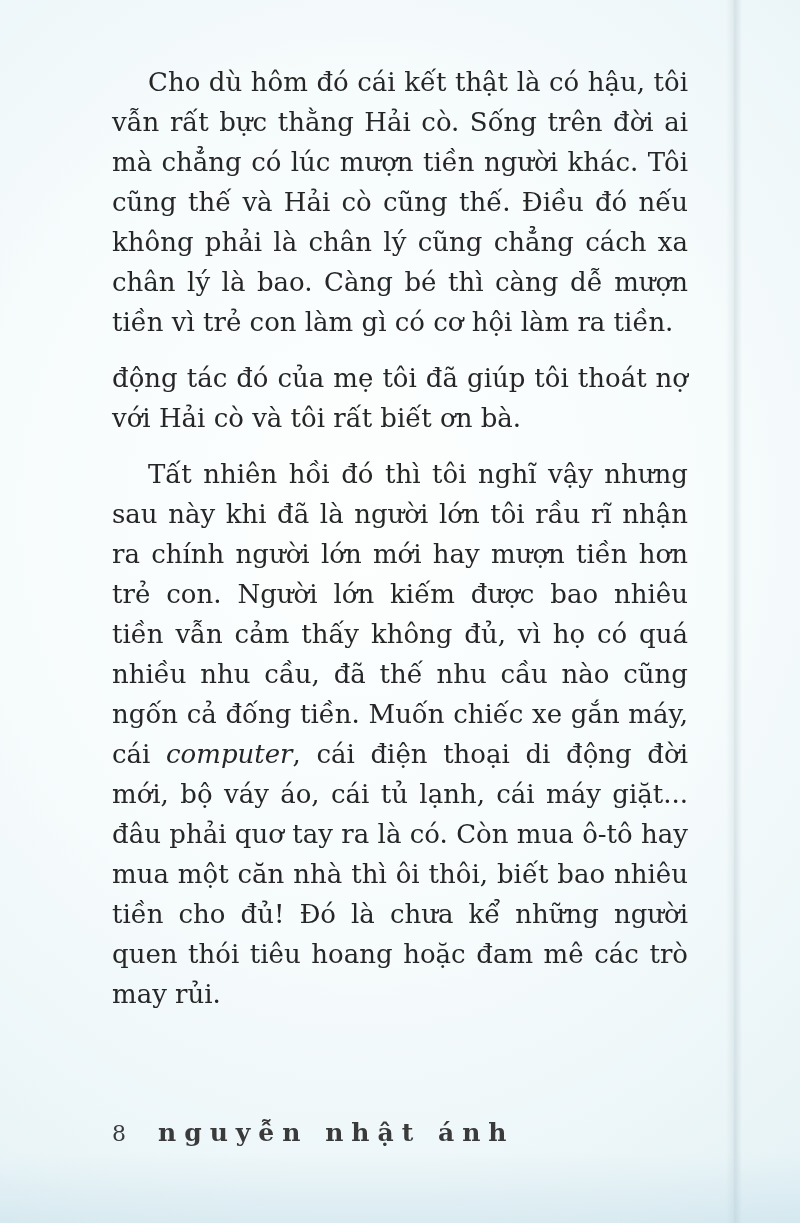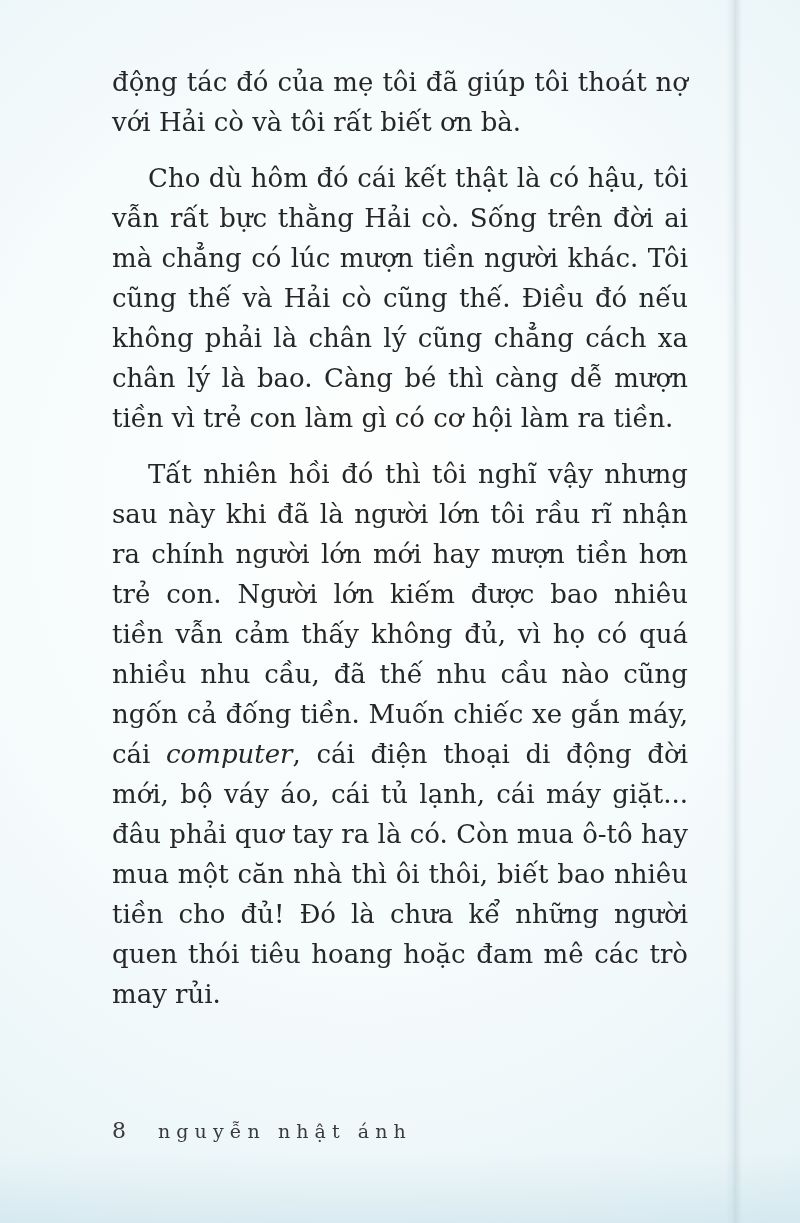--- a/index.html
+++ b/index.html
@@ -72,36 +72,37 @@
     top: 1118px;
     display: flex;
     align-items: baseline;
     gap: 32px;
     color: #3a3a3a;
   }
   .footer .page-num {
     font-size: 22px;
   }
   .footer .author {
-    font-size: 19px;
+    font-size: 25px;
     letter-spacing: 0.32em;
+    font-weight: bold;
   }
 </style>
 </head>
 <body>
 
 <div class="scan-page">
 
   <div class="curl-shadow"></div>
   <div class="edge-tint-bottom"></div>
 
   <div class="text-block">
 
-  <p class="para"><span>động tác đó của mẹ tôi đã giúp tôi thoát nợ với Hải cò và tôi rất biết ơn bà.</span></p>
-      <p class="para indent"><span>Cho dù hôm đó cái kết thật là có hậu, tôi vẫn rất bực thằng Hải cò. Sống trên đời ai mà chẳng có lúc mượn tiền người khác. Tôi cũng thế và Hải cò cũng thế. Điều đó nếu không phải là chân lý cũng chẳng cách xa chân lý là bao. Càng bé thì càng dễ mượn tiền vì trẻ con làm gì có cơ hội làm ra tiền.</span></p>
+  <p class="para indent"><span>Cho dù hôm đó cái kết thật là có hậu, tôi vẫn rất bực thằng Hải cò. Sống trên đời ai mà chẳng có lúc mượn tiền người khác. Tôi cũng thế và Hải cò cũng thế. Điều đó nếu không phải là chân lý cũng chẳng cách xa chân lý là bao. Càng bé thì càng dễ mượn tiền vì trẻ con làm gì có cơ hội làm ra tiền.</span></p>
+      <p class="para"><span>động tác đó của mẹ tôi đã giúp tôi thoát nợ với Hải cò và tôi rất biết ơn bà.</span></p>
       <p class="para indent"><span>Tất nhiên hồi đó thì tôi nghĩ vậy nhưng sau này khi đã là người lớn tôi rầu rĩ nhận ra chính người lớn mới hay mượn tiền hơn trẻ con. Người lớn kiếm được bao nhiêu tiền vẫn cảm thấy không đủ, vì họ có quá nhiều nhu cầu, đã thế nhu cầu nào cũng ngốn cả đống tiền. Muốn chiếc xe gắn máy, cái </span><em>computer</em><span>, cái điện thoại di động đời mới, bộ váy áo, cái tủ lạnh, cái máy giặt... đâu phải quơ tay ra là có. Còn mua ô-tô hay mua một căn nhà thì ôi thôi, biết bao nhiêu tiền cho đủ! Đó là chưa kể những người quen thói tiêu hoang hoặc đam mê các trò may rủi.</span></p>
     </div>
 
   <div class="footer">
     <span class="page-num">8</span>
     <span class="author">nguyễn nhật ánh</span>
   </div>
 
 </div>
 

